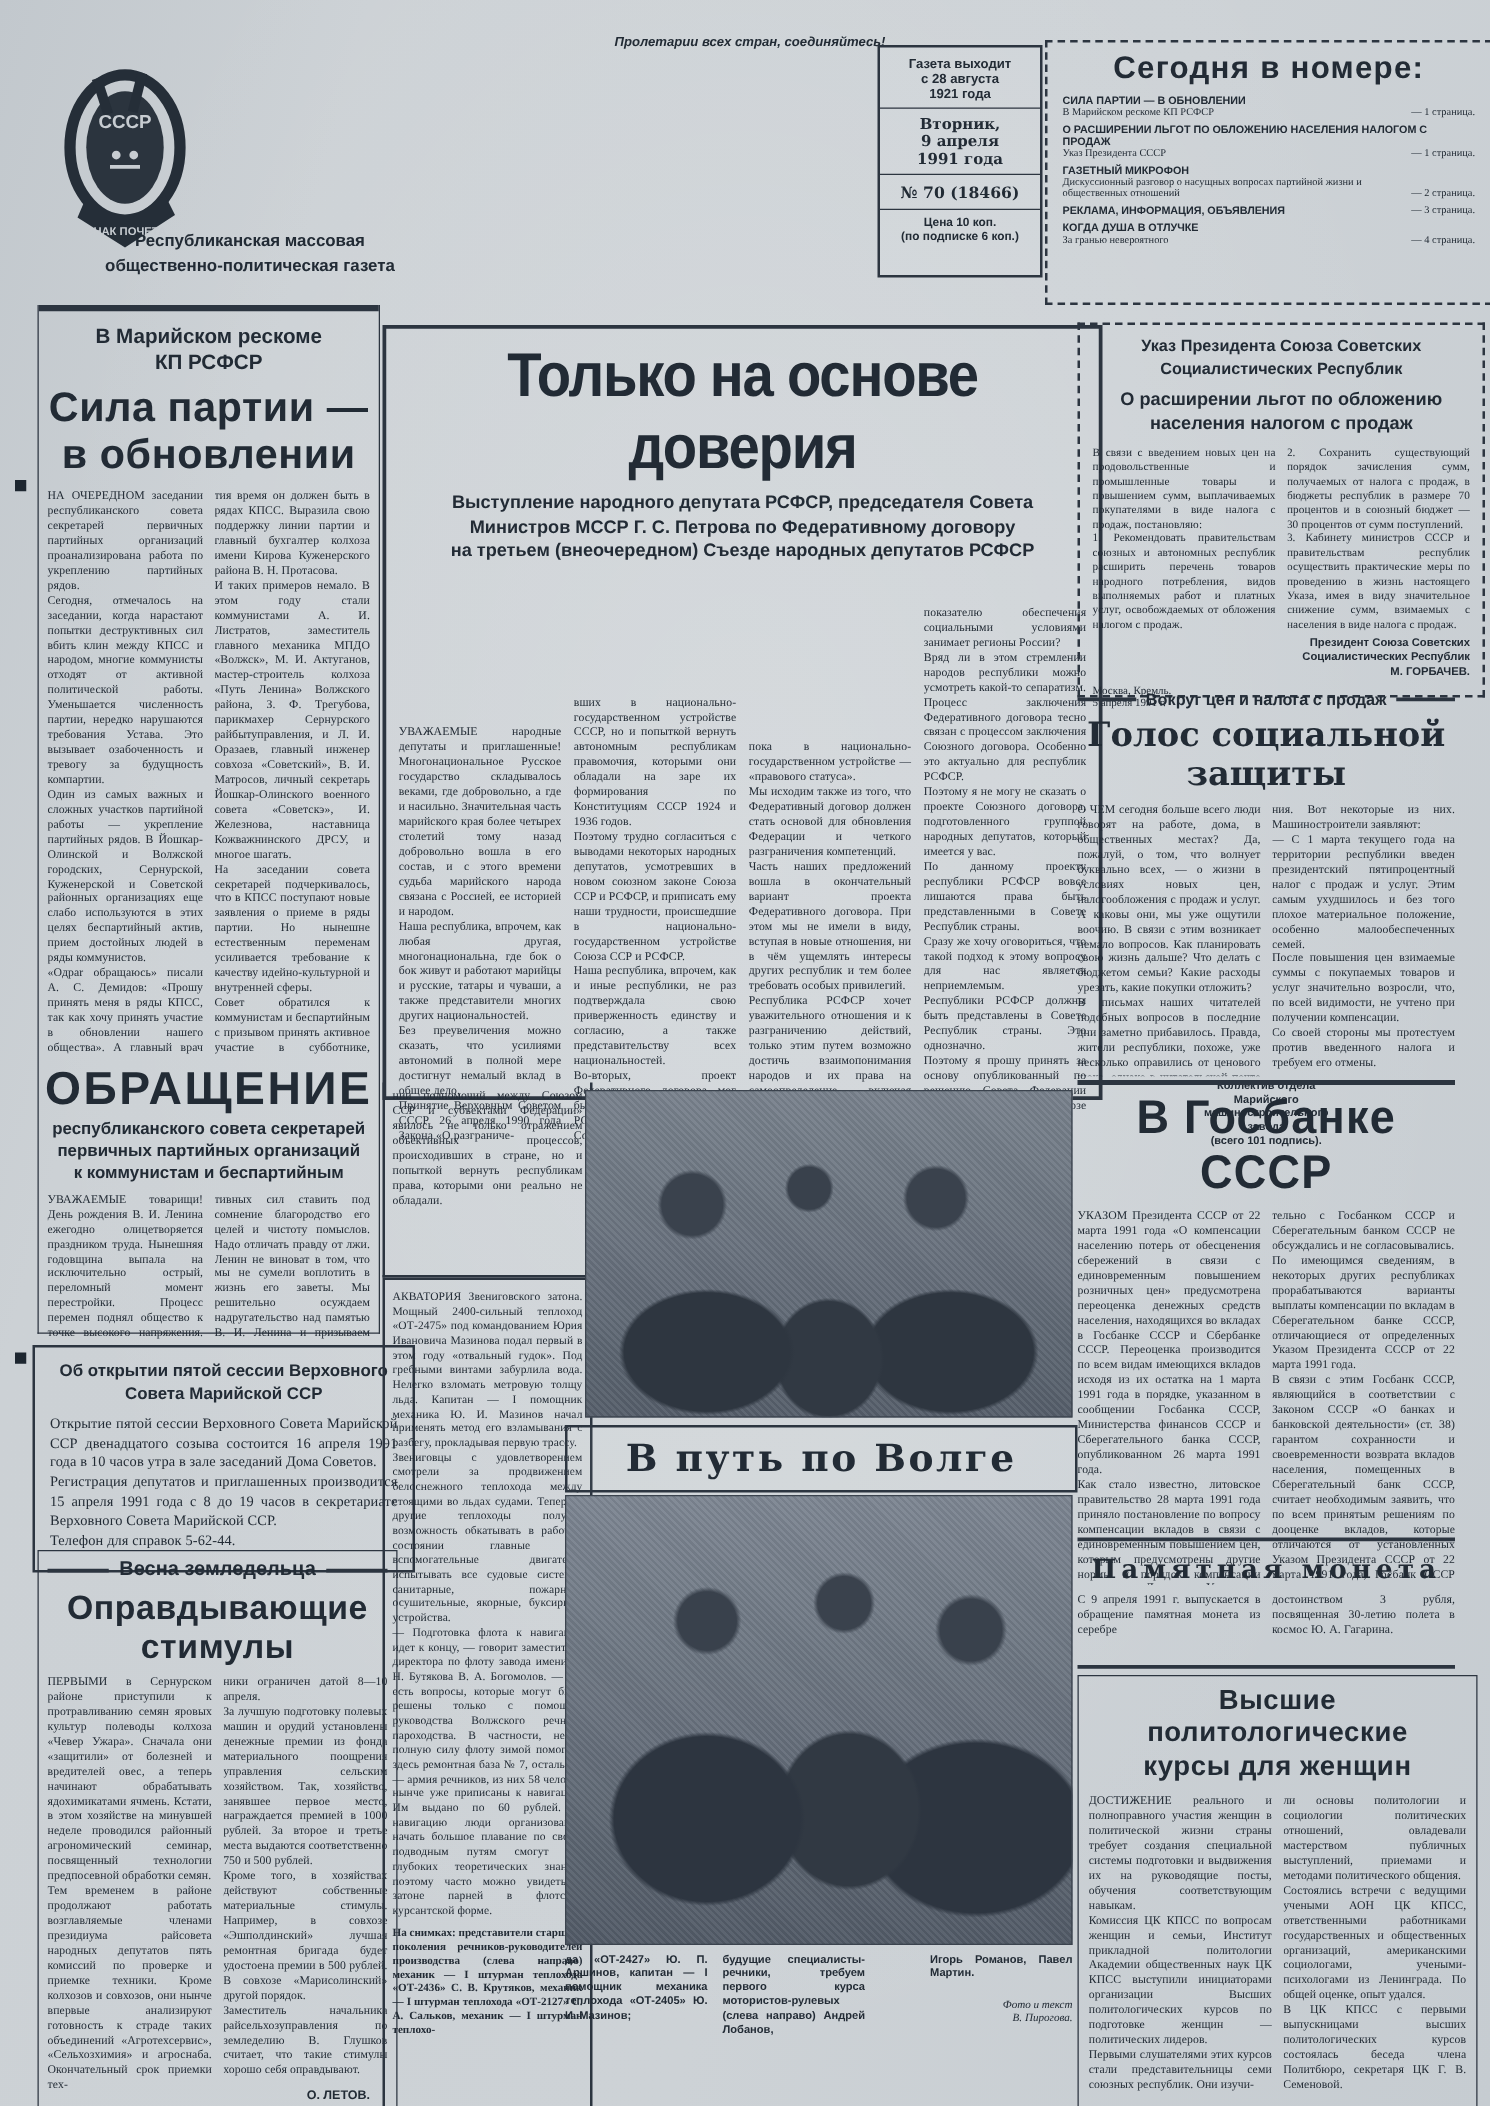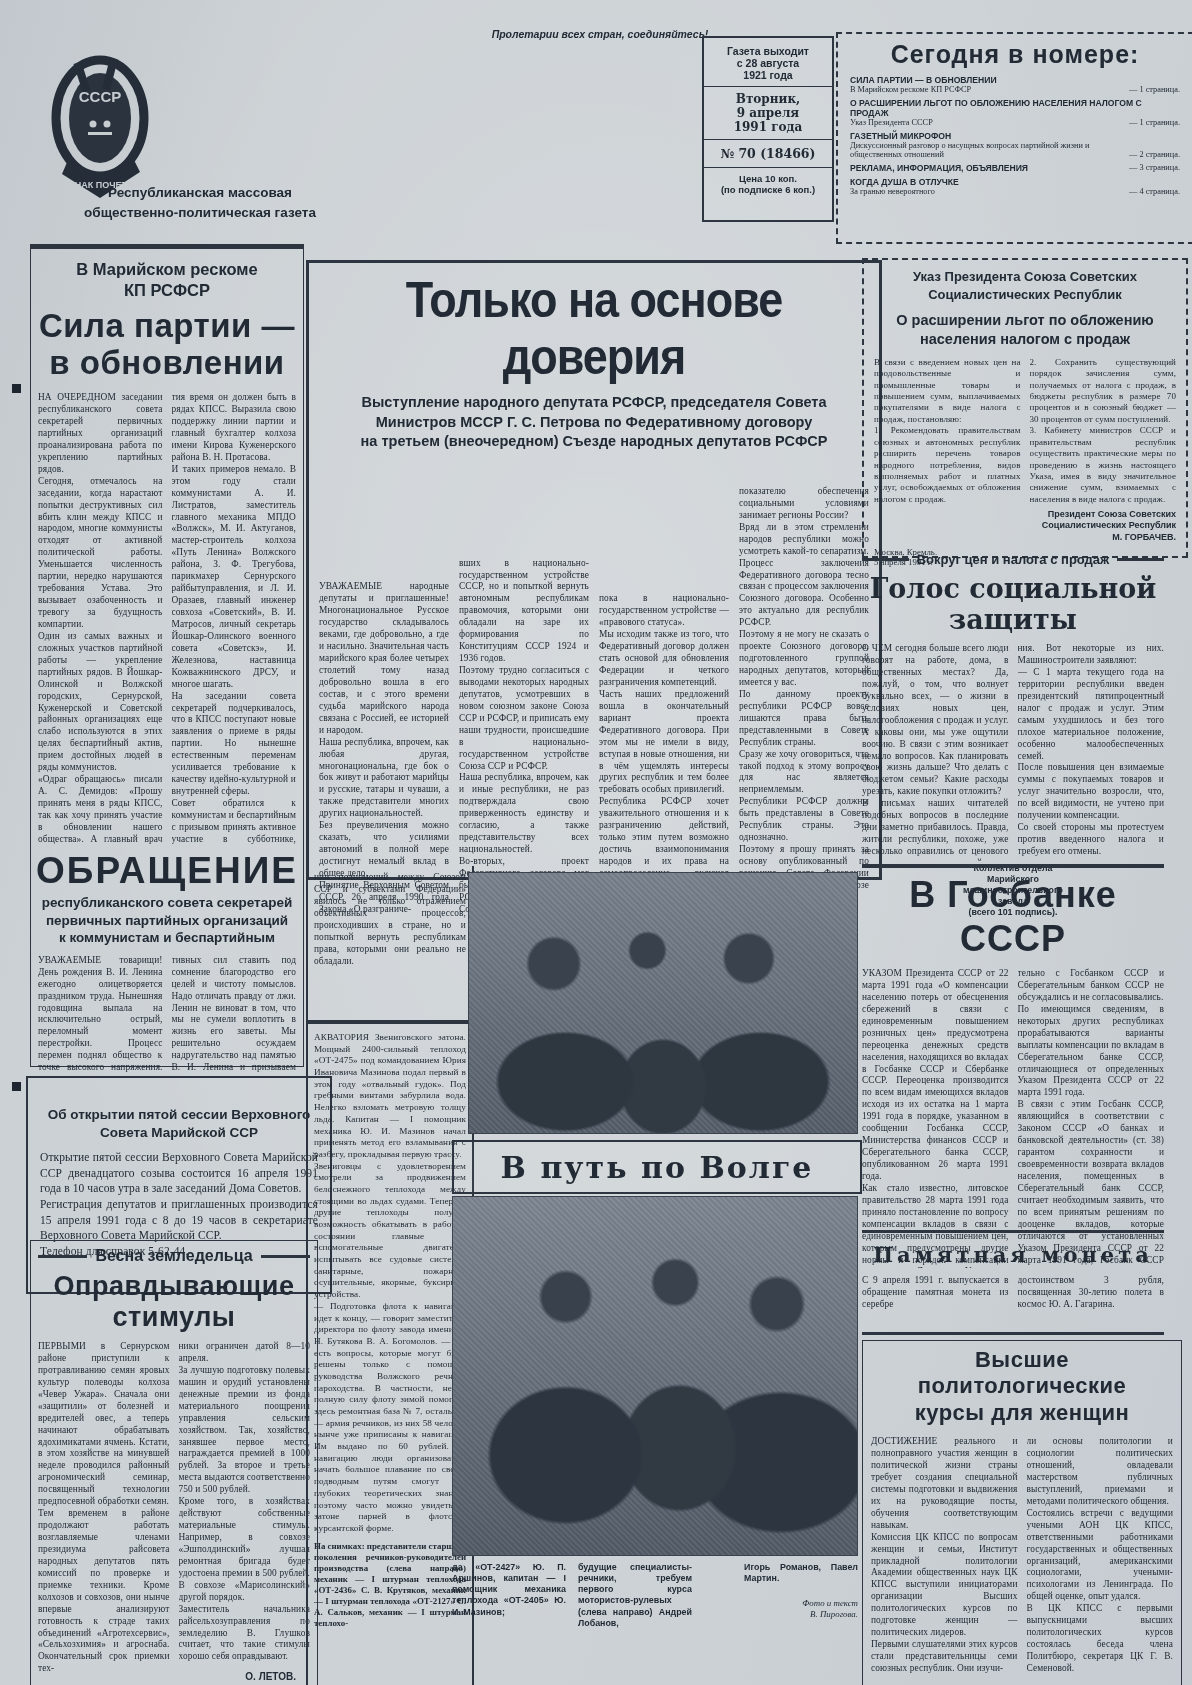--- a/index.html
+++ b/index.html
@@ -154,21 +154,21 @@
     <div class="h-sans center" style="font-size:13.5px;line-height:1.3;white-space:pre-line;margin-top:2px;">республиканского совета секретарей
 первичных партийных организаций
 к коммунистам и беспартийным</div>
     <div class="cols2" style="padding:8px 7px 0;height:118px;">
       <div class="body-text">УВАЖАЕМЫЕ товарищи! День рождения В. И. Ленина ежегодно олицетворяется праздником труда. Нынешняя годовщина выпала на исключительно острый, переломный момент перестройки. Процесс перемен поднял общество к точке высокого напряжения. Именно сегодня и возрастает значение ленинских принципов интернационализма, народовластия и демократии, которые искажались в последующие годы строительства социализма.
 Безнравственны и несостоятельны попытки деструк-</div>
       <div class="body-text">тивных сил ставить под сомнение благородство его целей и чистоту помыслов. Надо отличать правду от лжи. Ленин не виноват в том, что мы не сумели воплотить в жизнь его заветы. Мы решительно осуждаем надругательство над памятью В. И. Ленина и призываем поддержать доброе имя вождя своим безвозмездным участием в ленинском субботнике. Нынешний взнос, полагаем, целесообразно направить в фонд социальной защиты трудящихся.</div>
     </div>
   </div>
 
-  <div class="abs bx" style="left:26px;top:1076px;width:278px;height:158px;padding:28px 12px;">
+  <div class="abs bx" style="left:26px;top:1076px;width:278px;height:158px;padding:10px 12px;">
     <div class="h-sans center" style="font-size:13.5px;line-height:1.35;white-space:pre-line;">Об открытии пятой сессии Верховного
 Совета Марийской ССР</div>
     <div class="body-text" style="font-size:11.5px;line-height:1.35;margin-top:8px;">Открытие пятой сессии Верховного Совета Марийской ССР двенадцатого созыва состоится 16 апреля 1991 года в 10 часов утра в зале  заседаний Дома Советов.
 Регистрация депутатов и приглашенных производится 15 апреля 1991 года с 8 до 19 часов в секретариате Верховного Совета Марийской ССР.
 Телефон для справок  5-62-44.</div>
   </div>
 
   <div class="abs" style="left:30px;top:1240px;width:272px;height:442px;border:1.5px solid var(--ink-soft);padding:6px 7px 0;">
     <div class="rubric-line h-sans" style="font-size:16px;">
       <span>Весна земледельца</span>

